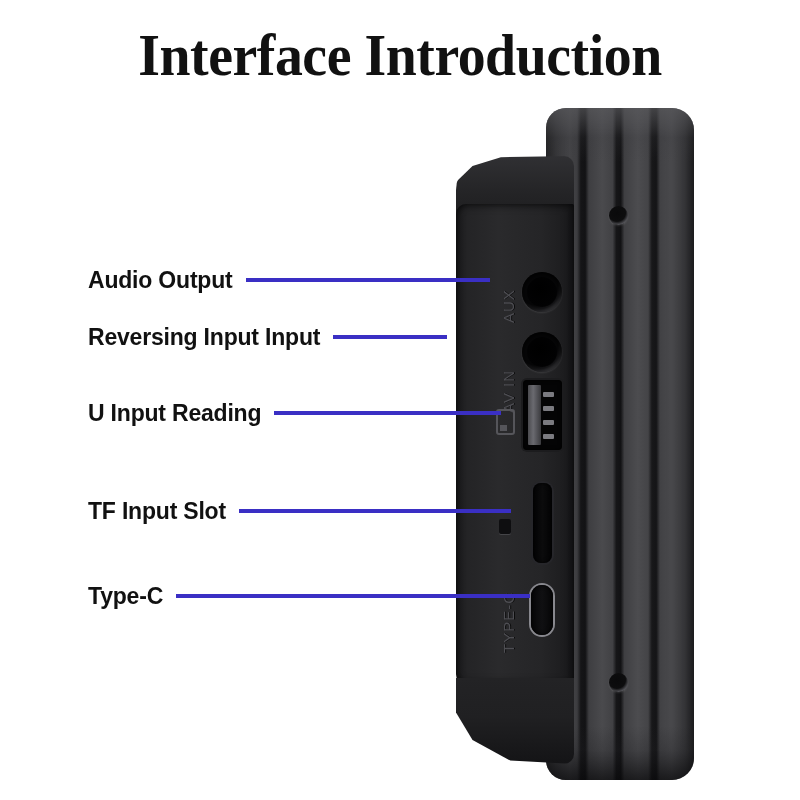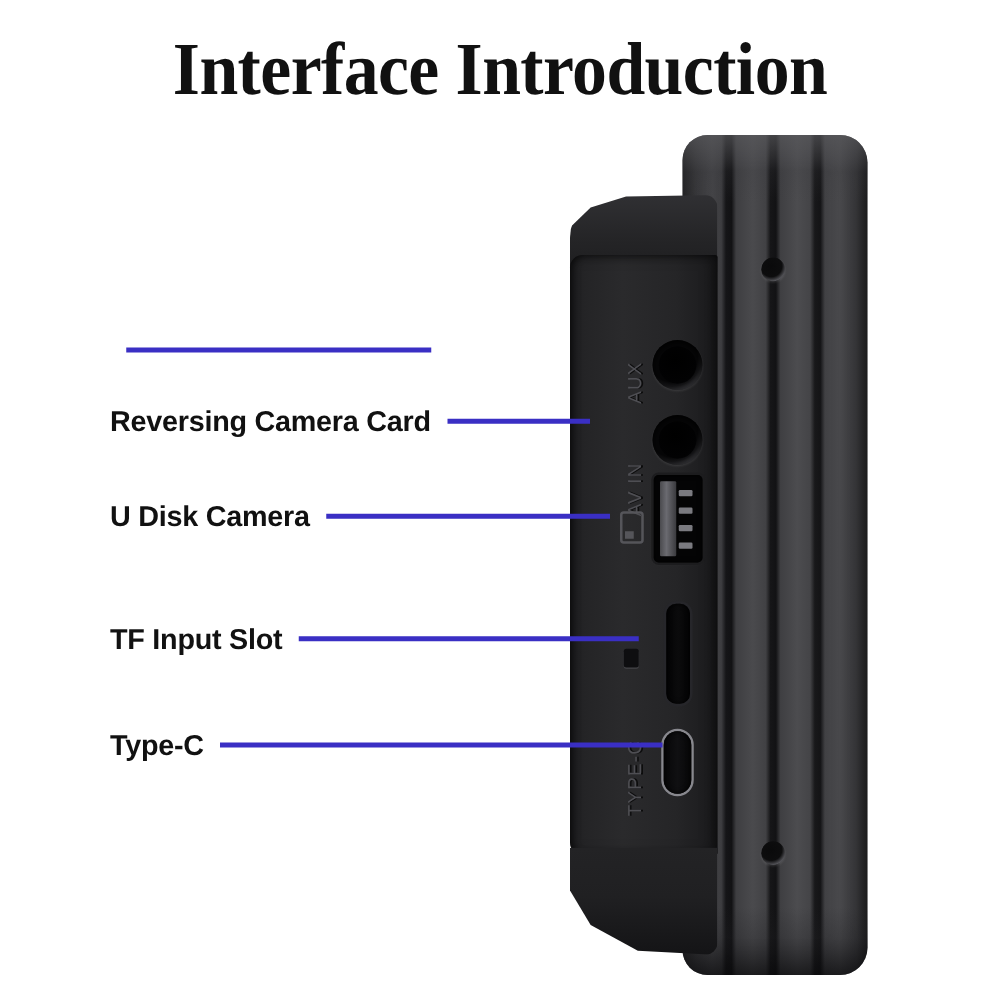--- a/index.html
+++ b/index.html
@@ -310,30 +310,31 @@
   </div>
 
   <div class="tf-glyph" style="left:61px; top:411px;"></div>
   <div class="tf-slot" style="left:95px; top:375px;"></div>
 
   <div class="typec-port" style="left:93px; top:477px;"></div>
 
 </div>
 
 <div class="callout" style="left:88px; top:265px;">
+  <span class="callout-label">Audio Output</span>
   <span class="leader" style="width:244px;"></span>
 </div>
 
 <div class="callout" style="left:88px; top:322px;">
-  <span class="callout-label">Reversing Camera Card</span>
+  <span class="callout-label">Reversing Input Input</span>
   <span class="leader" style="width:114px;"></span>
 </div>
 
 <div class="callout" style="left:88px; top:398px;">
-  <span class="callout-label">U Disk Camera</span>
+  <span class="callout-label">U Input Reading</span>
   <span class="leader" style="width:227px;"></span>
 </div>
 
 <div class="callout" style="left:88px; top:496px;">
   <span class="callout-label">TF Input Slot</span>
   <span class="leader" style="width:272px;"></span>
 </div>
 
 <div class="callout" style="left:88px; top:581px;">
   <span class="callout-label">Type-C</span>

